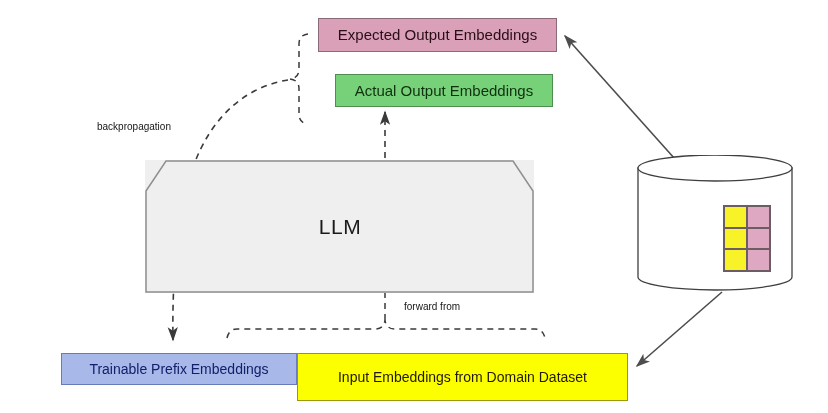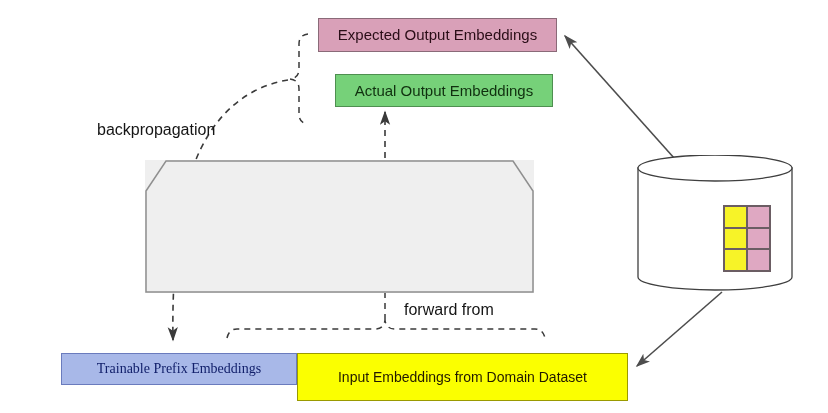--- a/index.html
+++ b/index.html
@@ -69,21 +69,20 @@
   
   #trainable-prefix-box {
     left: 61px;
     top: 353px;
     width: 236px;
     height: 32px;
     background: #a8b8e8;
     border: 1.5px solid #6a7bbd;
     color: #12206b;
     font-size: 14px;
-    font-family: Liberation Serif, serif;
   }
   #input-embeddings-box {
     left: 297px;
     top: 353px;
     width: 331px;
     height: 48px;
     background: #fbff00;
     border: 1.5px solid #9a9a00;
     color: #221a00;
     font-size: 14px;
@@ -121,21 +120,21 @@
   }
   #dataset-grid .cell {
     border: 0.8px solid #6b5d63;
     box-sizing: border-box;
   }
   .cell-yellow { background: #f7f328; }
   .cell-pink { background: #dfa8c2; }
   
   .plain-label {
     position: absolute;
-    font-size: 16px;
+    font-size: 10px;
     color: #151515;
     white-space: nowrap;
   }
   #backpropagation-label { left: 97px; top: 121px; }
   #forward-pass-label { left: 404px; top: 301px; }
   
   #connectors {
     position: absolute;
     left: 0; top: 0;
     width: 828px; height: 413px;
@@ -180,20 +179,21 @@
 
   <div class="node" id="actual-output-box">
     <span>Actual Output Embeddings</span>
   </div>
 
   <div class="node" id="llm-shape">
     <svg width="389" height="133" viewBox="0 0 389 133" xmlns="http://www.w3.org/2000/svg">
       <path d="M 1,31 L 21,1 L 368,1 L 388,31 L 388,132 L 1,132 Z" fill="#efefef" stroke="#8f8f8f" stroke-width="1.5"></path>
     </svg>
   </div>
+  <div id="llm-label">LLM</div>
 
   <div class="node" id="trainable-prefix-box">
     <span>Trainable Prefix Embeddings</span>
   </div>
 
   <div class="node" id="input-embeddings-box">
     <span>Input Embeddings from Domain Dataset</span>
   </div>
 
   <div class="node" id="domain-database">

